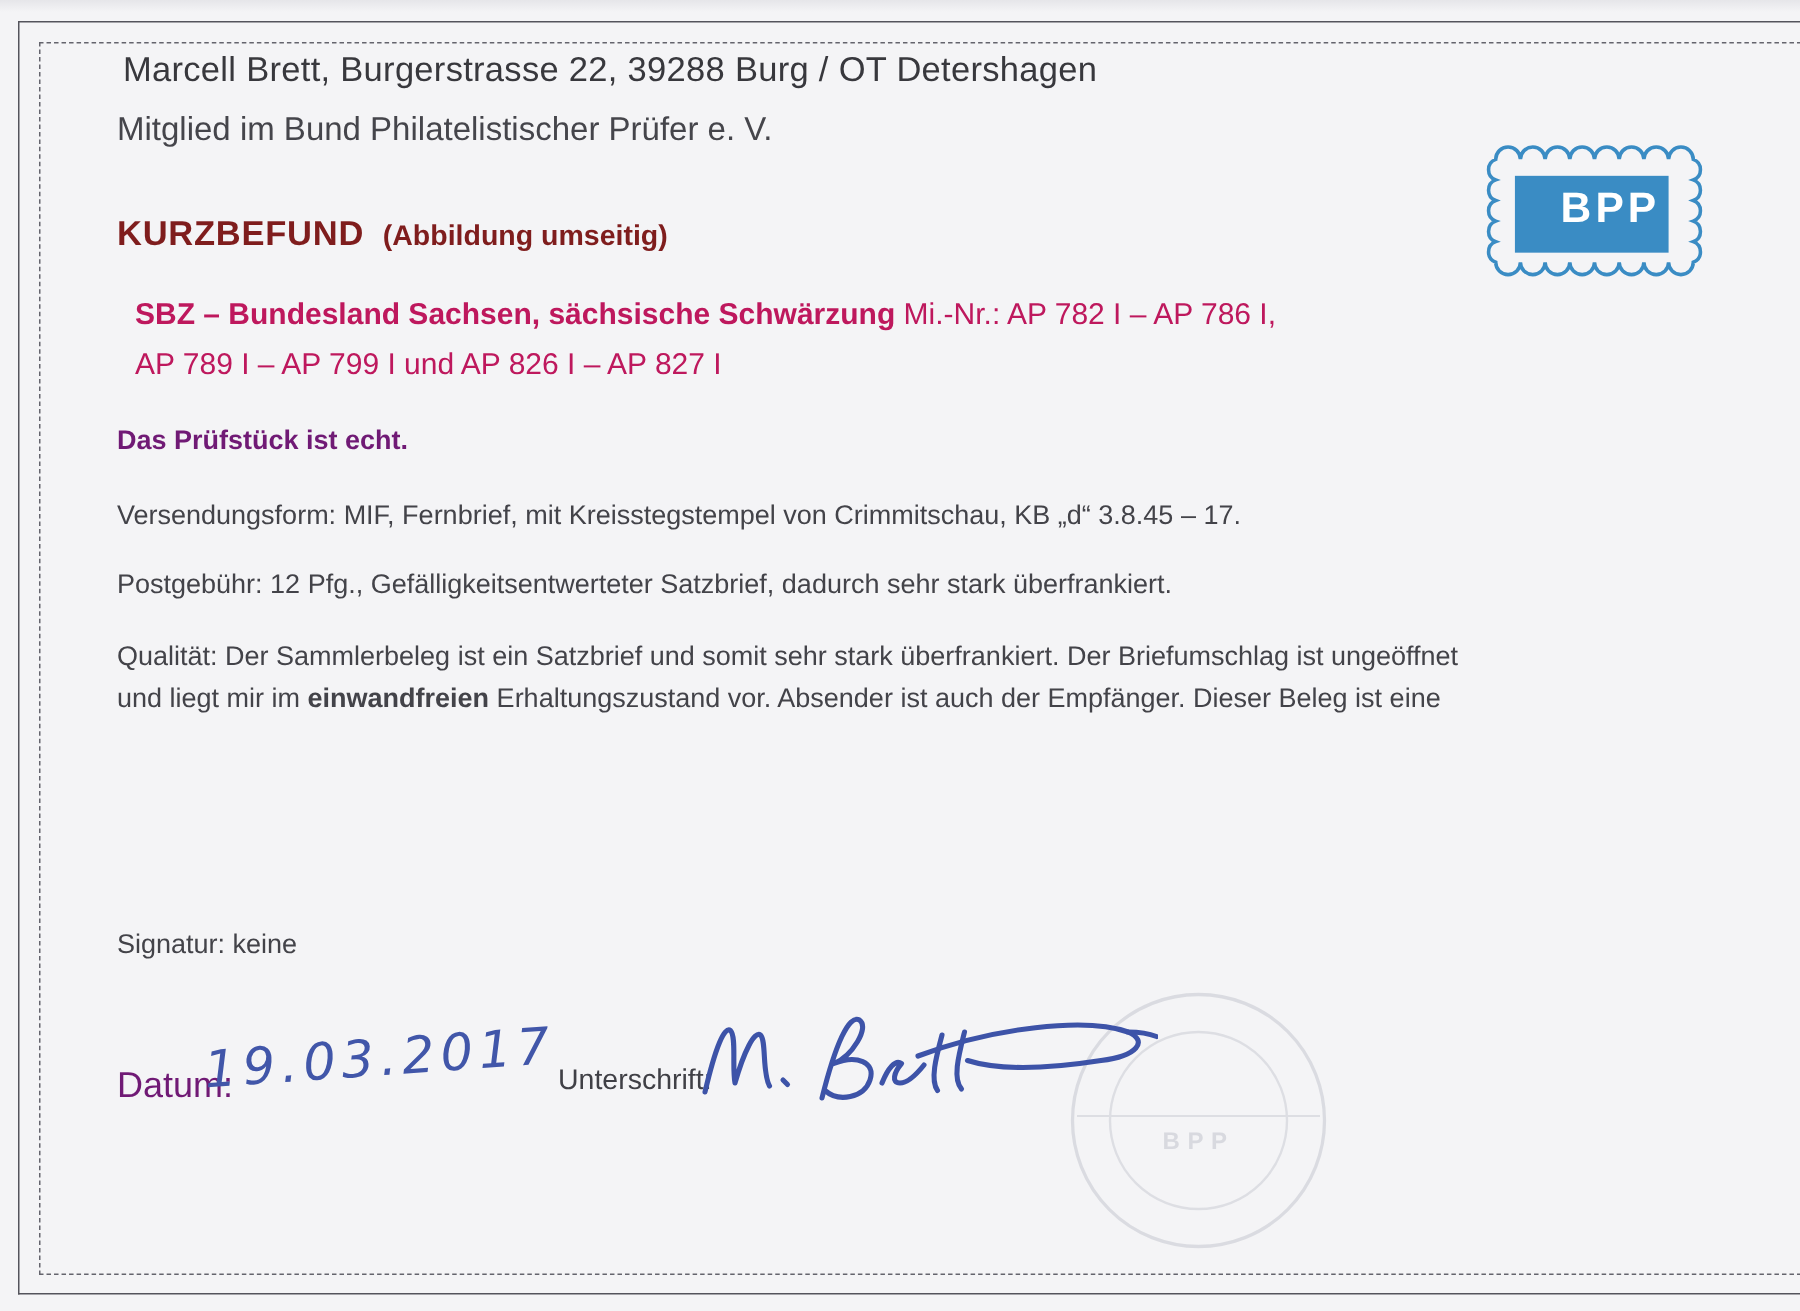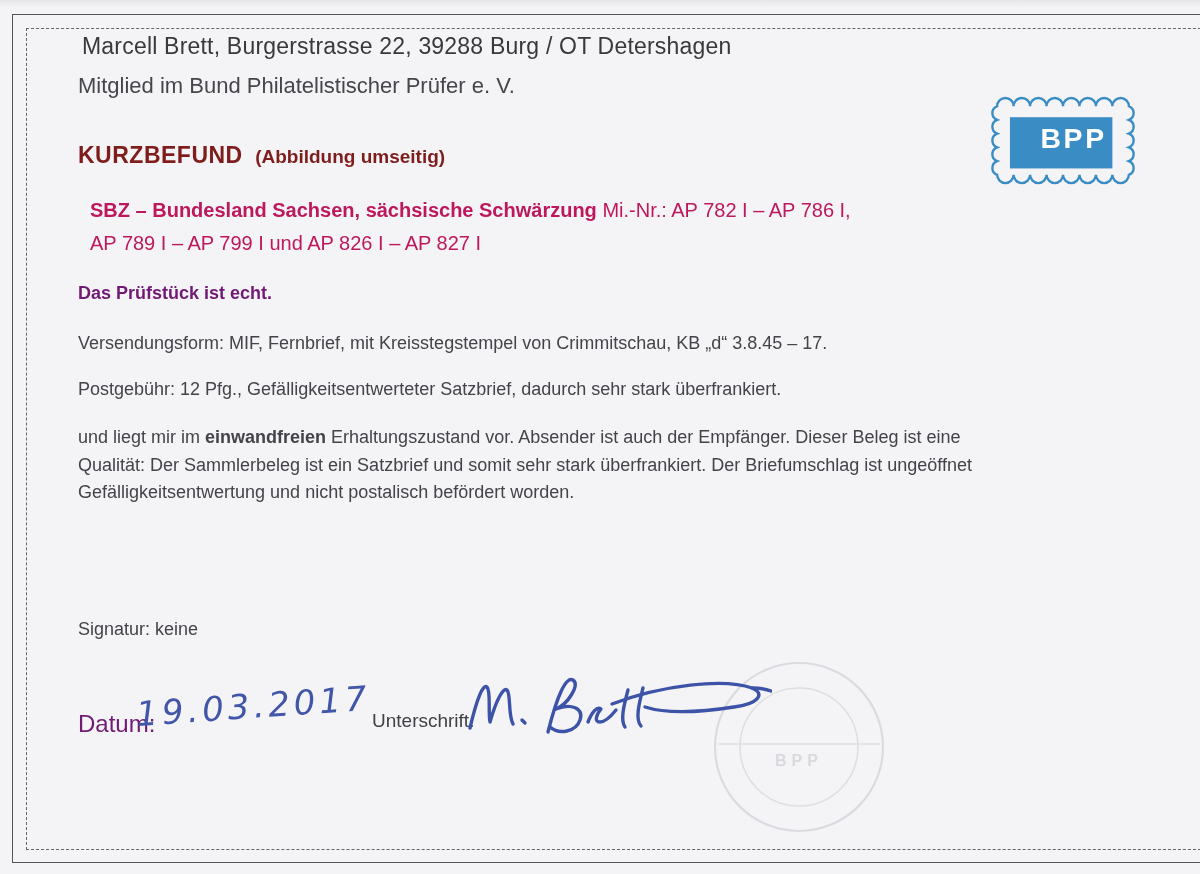--- a/index.html
+++ b/index.html
@@ -109,23 +109,22 @@
     <div><span class="b">SBZ – Bundesland Sachsen, sächsische Schwärzung</span><span> Mi.-Nr.: AP 782 I – AP 786 I,</span></div>
     <div>AP 789 I – AP 799 I und AP 826 I – AP 827 I</div>
   </div>
 
   <div class="abs verdict">Das Prüfstück ist echt.</div>
 
   <div class="abs body-line versendung">Versendungsform: MIF, Fernbrief, mit Kreisstegstempel von Crimmitschau, KB „d“ 3.8.45 – 17.</div>
   <div class="abs body-line postgebuehr">Postgebühr: 12 Pfg., Gefälligkeitsentwerteter Satzbrief, dadurch sehr stark überfrankiert.</div>
 
   <div class="abs para qualitaet">
+    <div>Qualität: Der Sammlerbeleg ist ein Satzbrief und somit sehr stark überfrankiert. Der Briefumschlag ist ungeöffnet</div>
     <div><span>und liegt mir im </span><span class="b">einwandfreien</span><span> Erhaltungszustand vor. Absender ist auch der Empfänger. Dieser Beleg ist eine</span></div>
-    <div>Qualität: Der Sammlerbeleg ist ein Satzbrief und somit sehr stark überfrankiert. Der Briefumschlag ist ungeöffnet</div>
-    <div>Gefälligkeitsentwertung und nicht postalisch befördert worden.</div>
   </div>
 
   <div class="abs para bemerkungen">
   </div>
 
   <div class="abs body-line signatur">Signatur: keine</div>
 
   <svg class="abs seal" width="178" height="178" viewBox="0 0 178 178">
     <circle cx="89" cy="89" r="84" fill="none" stroke="#c6c8d0" stroke-width="2.2"></circle>
     <circle cx="89" cy="89" r="59" fill="none" stroke="#cbcdd5" stroke-width="1.6"></circle>

